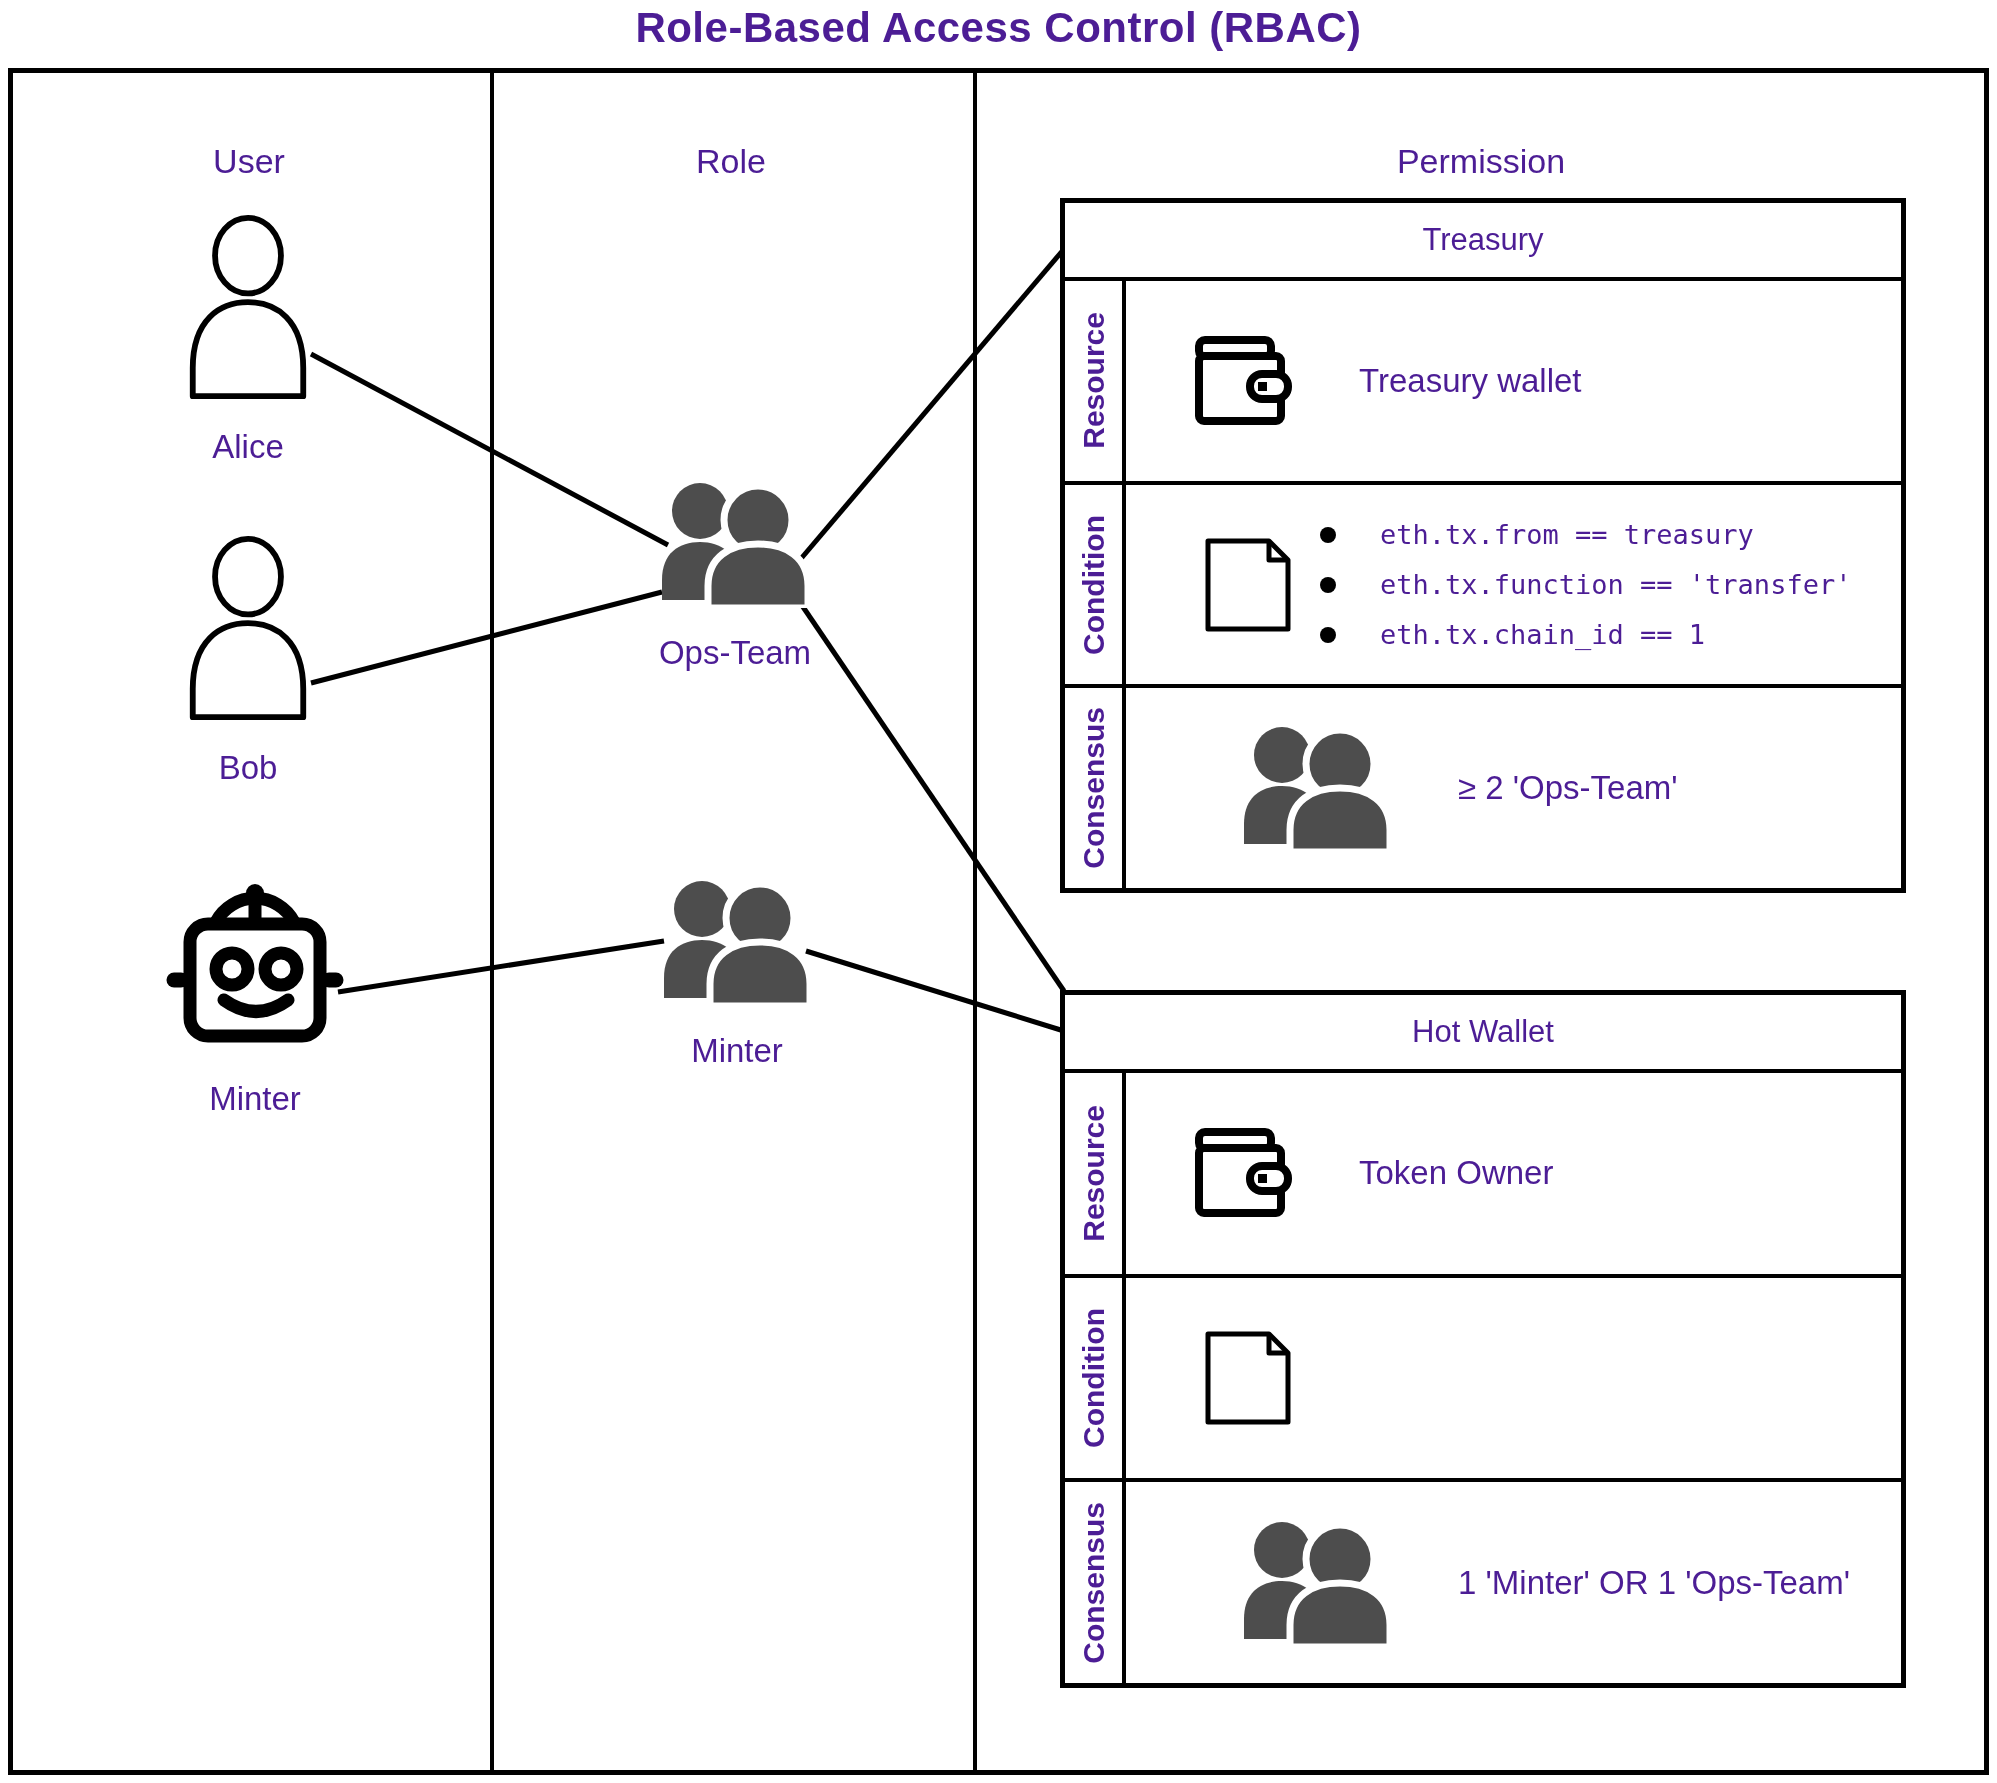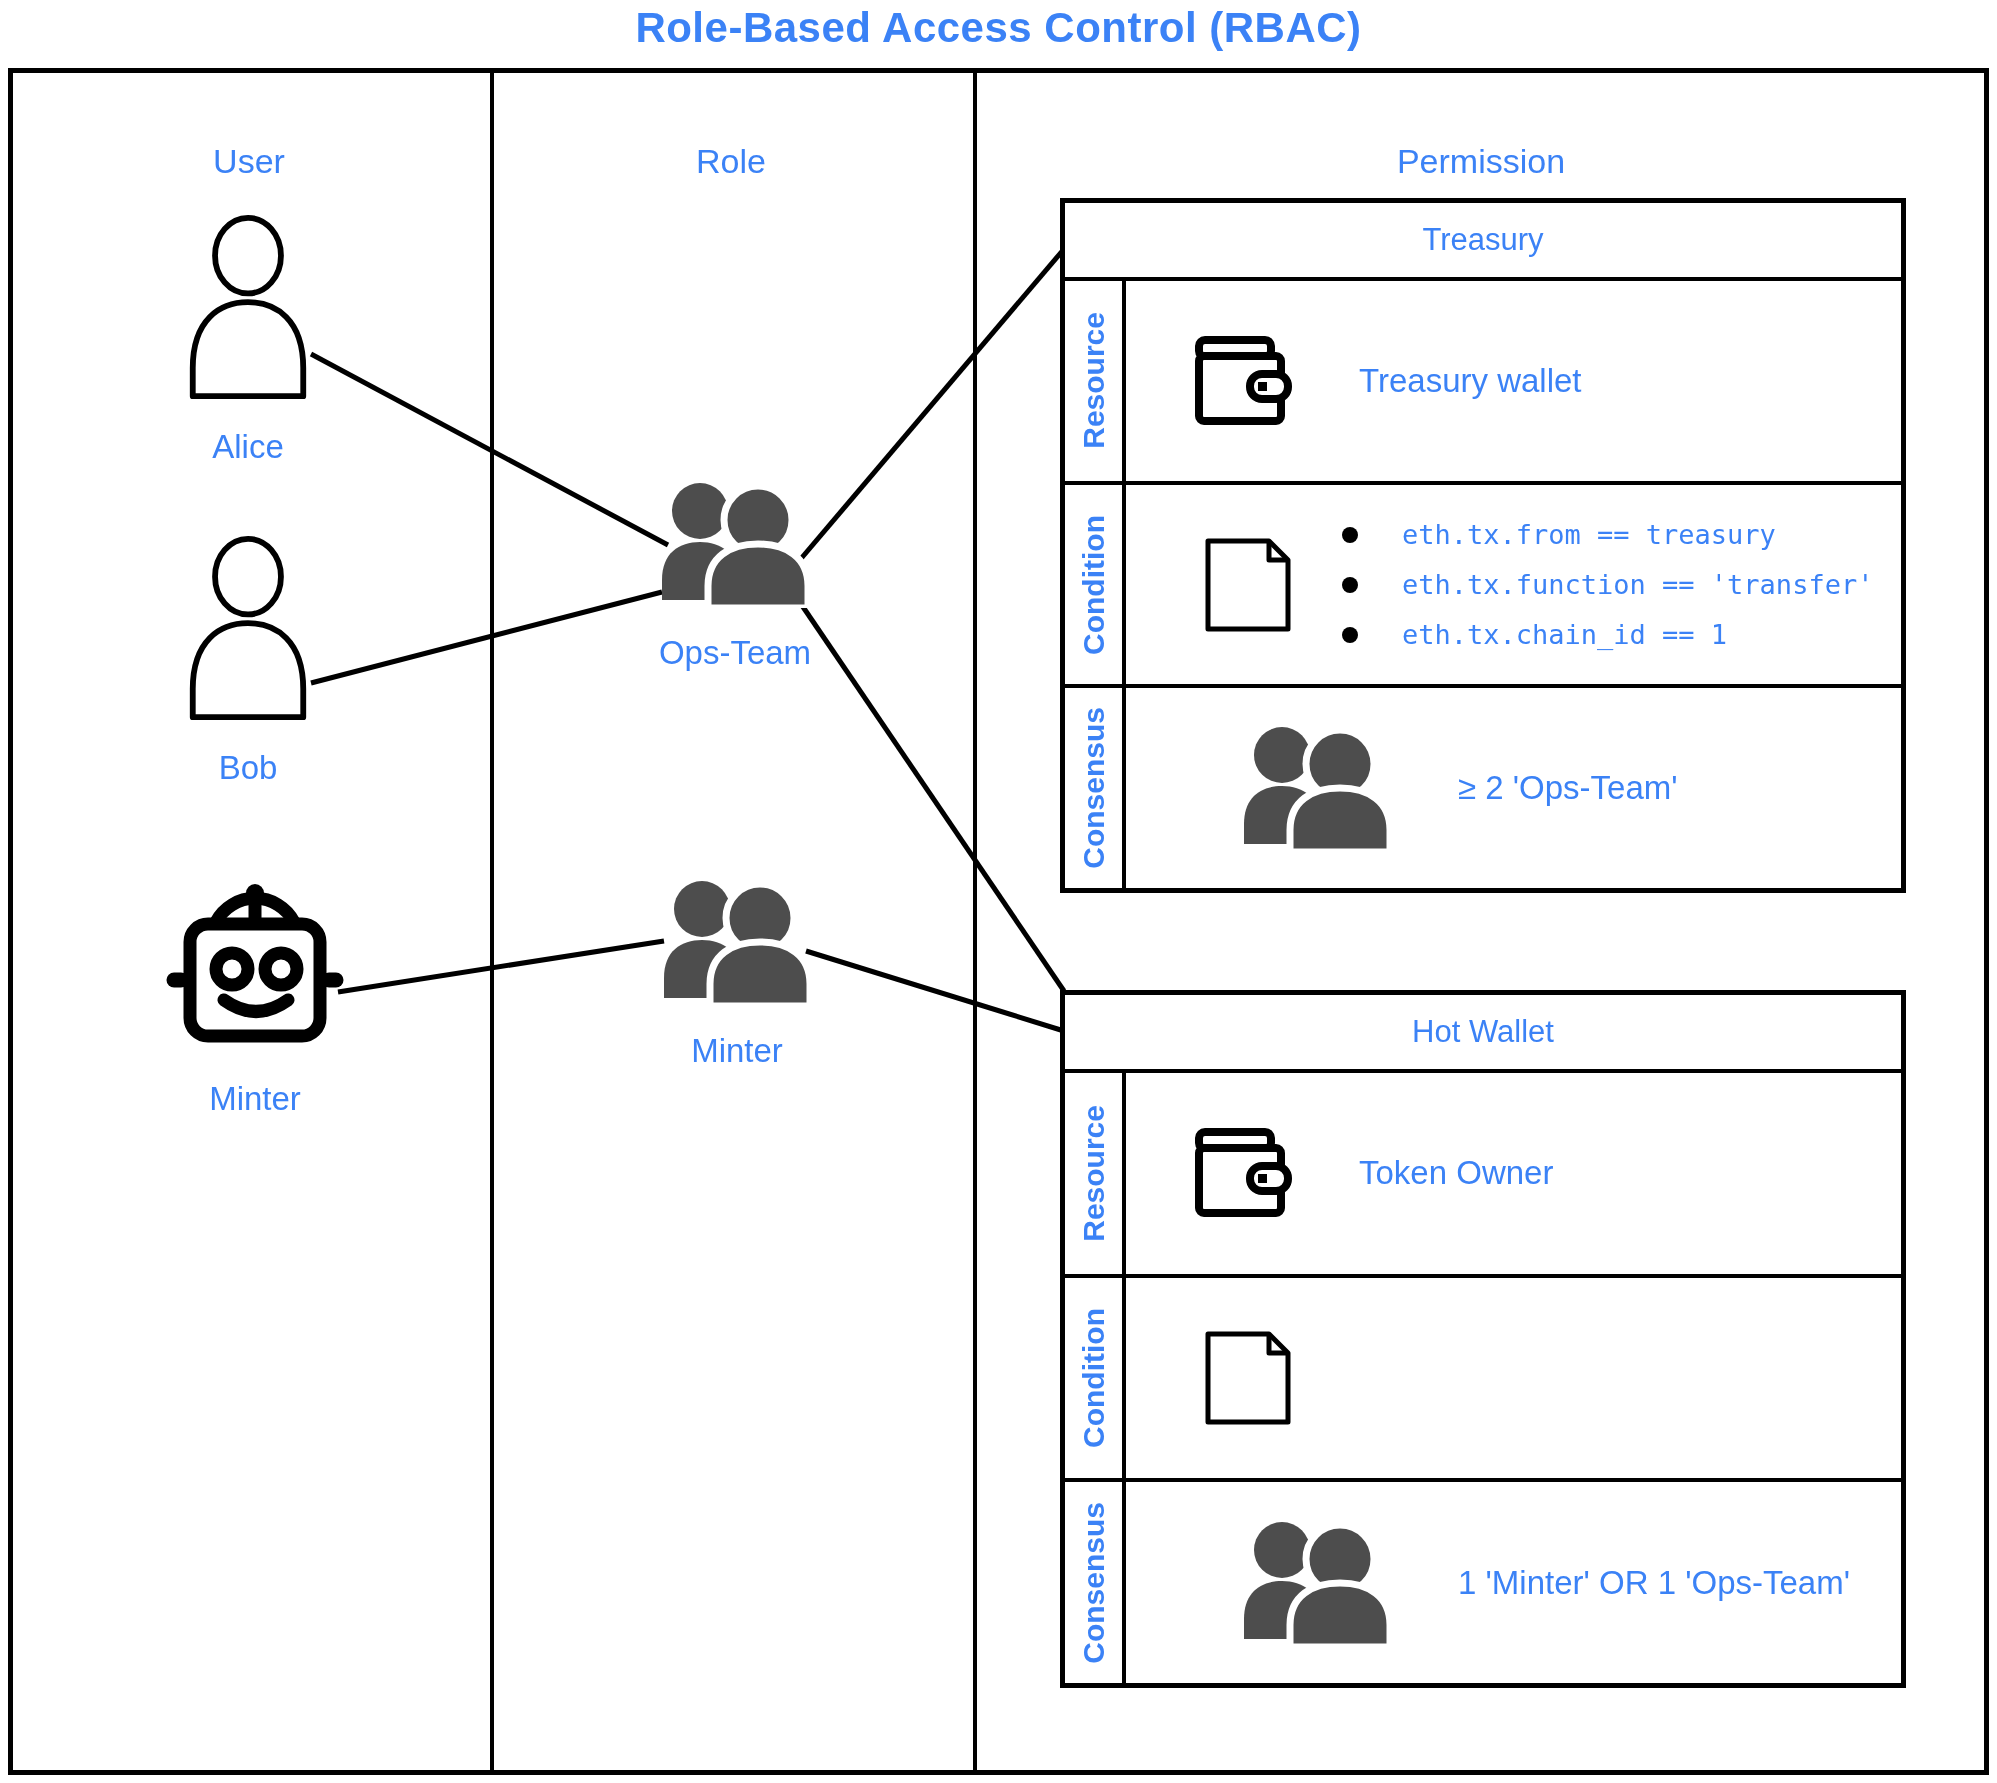--- a/index.html
+++ b/index.html
@@ -1,18 +1,18 @@
 <!DOCTYPE html>
 <html><head>
 <meta charset="utf-8">
 <style>
   html,body{margin:0;padding:0;background:#fff;}
   #canvas{
     position:relative;width:1997px;height:1783px;background:#fff;
-    font-family:"Liberation Sans", sans-serif;color:#3b82f6;overflow:hidden;
+    font-family:"Liberation Sans", sans-serif;color:#4c1d95;overflow:hidden;
   }
   .title{
     position:absolute;left:0;top:4px;width:1997px;text-align:center;
     font-size:42px;font-weight:bold;letter-spacing:.5px;
   }
   .frame{
     position:absolute;left:8px;top:68px;width:1981px;height:1707px;
     border:5px solid #000;box-sizing:border-box;
   }
   .vdiv{position:absolute;top:68px;height:1707px;width:4px;background:#000;}
@@ -36,21 +36,21 @@
     flex:0 0 57px;border-right:4px solid #000;display:flex;
     align-items:center;justify-content:center;
   }
   .row-label span{
     writing-mode:vertical-rl;transform:rotate(180deg);
     font-size:30px;font-weight:bold;white-space:nowrap;
   }
   .row-content{flex:1;display:flex;align-items:center;min-width:0;}
   .row-content.resource{padding-left:67px;gap:66px;}
   .row-content.resource .res-text{font-size:33px;}
-  .row-content.condition{padding-left:78px;gap:46px;}
+  .row-content.condition{padding-left:78px;gap:24px;}
   .cond-list{list-style:none;margin:0;padding:0;}
   .cond-list li{
     position:relative;padding-left:64px;margin:17px 0;
     font-family:"DejaVu Sans Mono", monospace;font-size:27px;line-height:33px;
     white-space:nowrap;
   }
   .cond-list li::before{
     content:"";position:absolute;left:4px;top:50%;transform:translateY(-50%);
     width:16px;height:16px;border-radius:50%;background:#000;
   }

